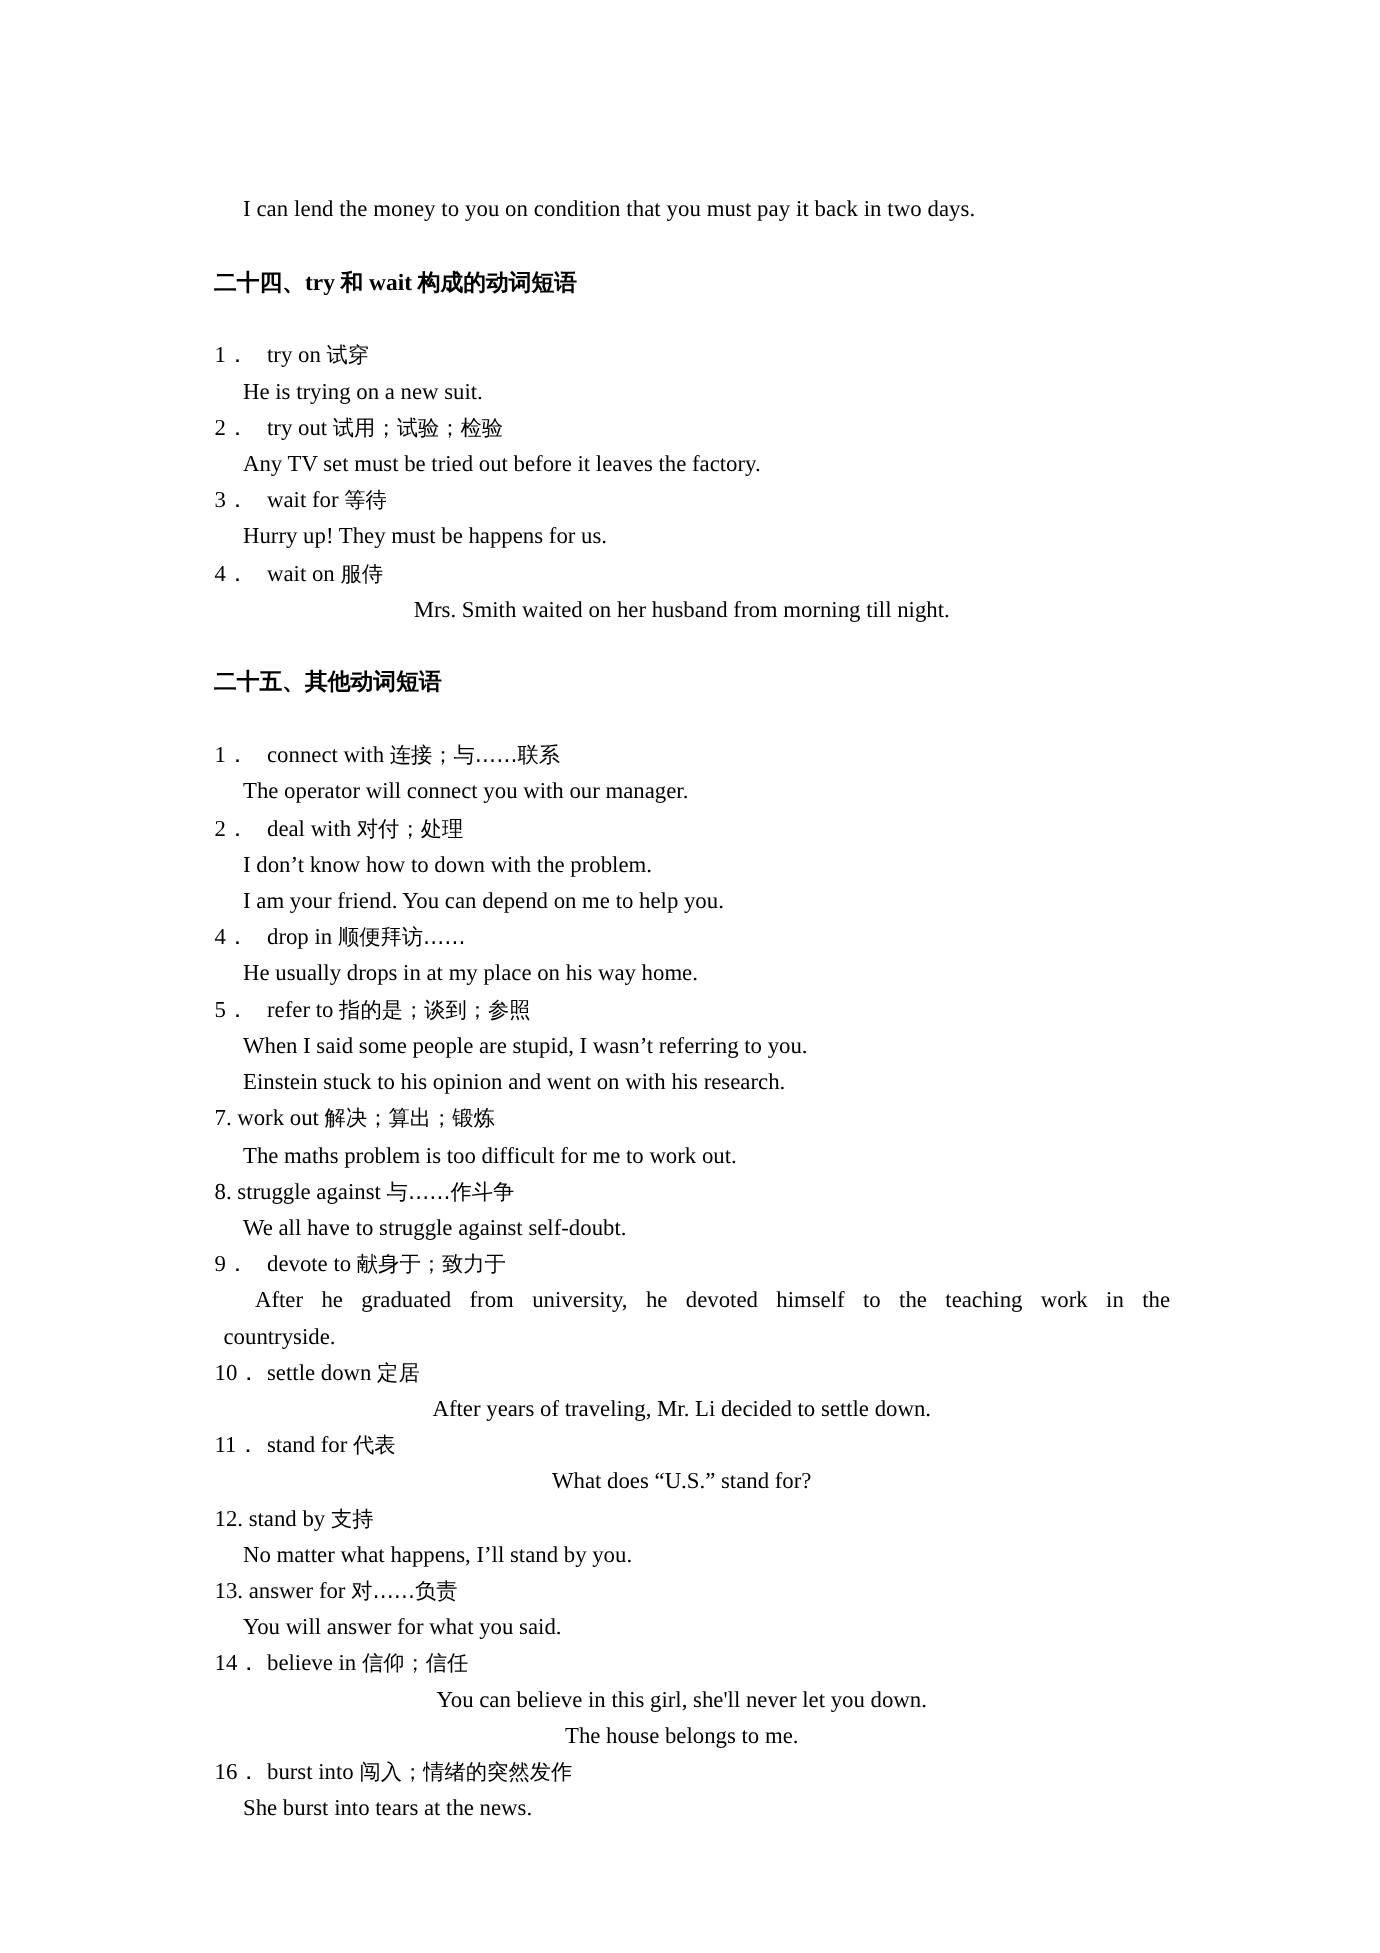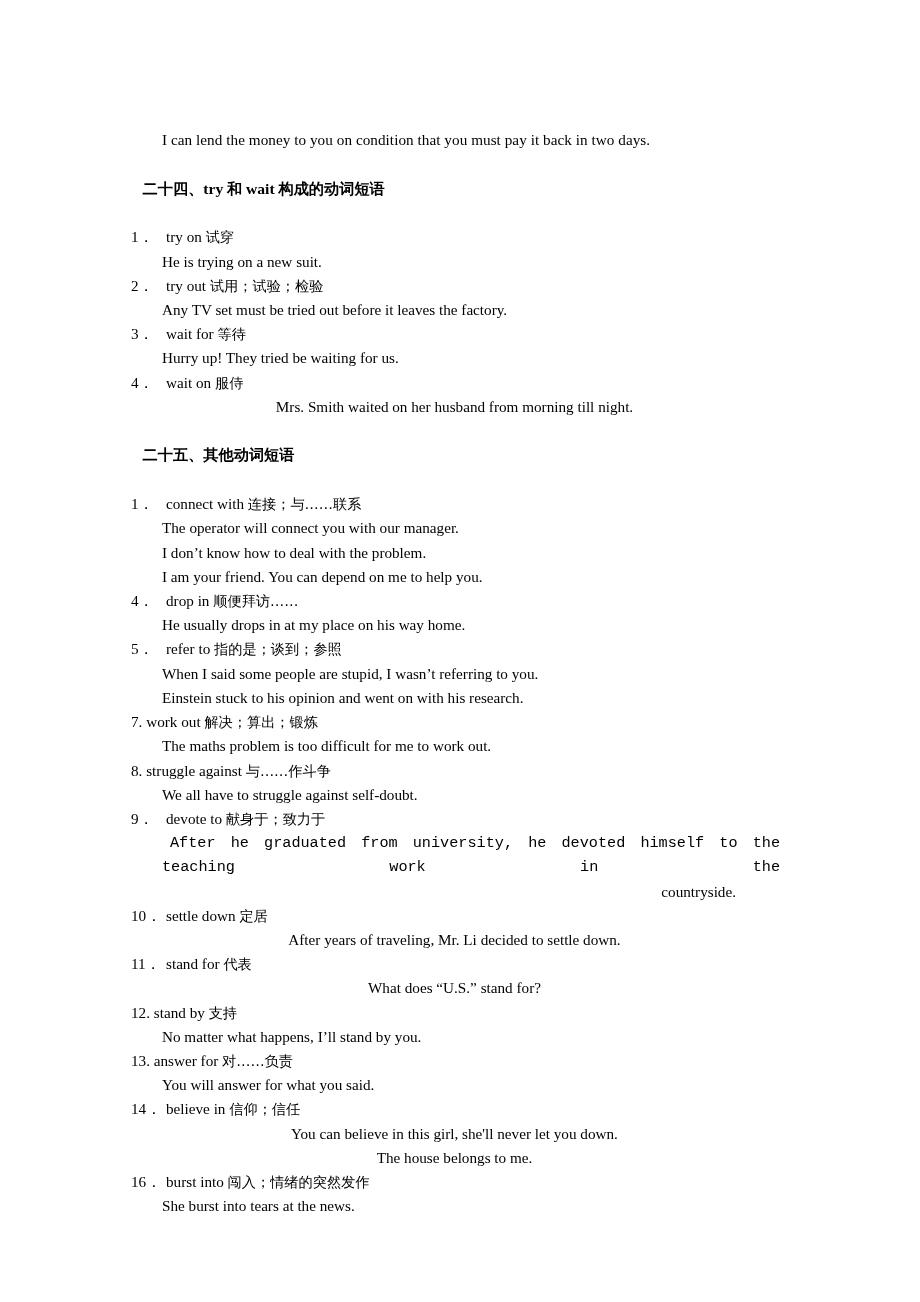--- a/index.html
+++ b/index.html
@@ -55,21 +55,21 @@
   .section-heading .en {
     font-family: "Liberation Serif", serif;
     font-weight: bold;
   }
 
   
   .entry {
     white-space: pre;
     font-size: 15.2px;
     line-height: 24.2px;
-    margin-left: 4px;
+    margin-left: 16px;
   }
   .entry .num {
     display: inline-block;
     white-space: pre;
   }
   
   .entry.wide .num { min-width: 35px; }
   
   .entry.tight .num { min-width: 0; }
   .entry .gloss {
@@ -88,61 +88,60 @@
 
   
   .example-justified {
     margin-left: 35px;
     width: 618px;
     font-size: 15.2px;
     line-height: 24.2px;
     text-align: justify;
     text-align-last: justify;
     text-indent: 8px;
-    font-family: Liberation Mono, monospace;
   }
   .example-cont {
     margin-left: 22px;
     font-size: 15.2px;
     line-height: 24.2px;
     white-space: pre;
-    text-align: right;
   }
 </style>
 </head>
 <body>
 
 <div class="page">
 
   <div class="line lead-example">I can lend the money to you on condition that you must pay it back in two days.</div>
 
   <div class="section-heading">
     <span class="cn">二十四、</span><span class="en">try</span><span class="cn"> 和 </span><span class="en">wait</span><span class="cn"> 构成的动词短语</span>
   </div>
 
   <div class="entry wide"><span class="num">1．</span><span>try on </span><span class="gloss">试穿</span></div>
   <div class="example">He is trying on a new suit.</div>
 
   <div class="entry wide"><span class="num">2．</span><span>try out </span><span class="gloss">试用；试验；检验</span></div>
   <div class="example">Any TV set must be tried out before it leaves the factory.</div>
 
   <div class="entry wide"><span class="num">3．</span><span>wait for </span><span class="gloss">等待</span></div>
-  <div class="example">Hurry up! They tried be waiting for us.</div>
+  <div class="example">Hurry up! They must be happens for us.</div>
 
   <div class="entry wide"><span class="num">4．</span><span>wait on </span><span class="gloss">服侍</span></div>
   <div class="example extra-indent">Mrs. Smith waited on her husband from morning till night.</div>
 
   <div class="section-heading">
     <span class="cn">二十五、其他动词短语</span>
   </div>
 
   <div class="entry wide"><span class="num">1．</span><span>connect with </span><span class="gloss">连接；与……联系</span></div>
   <div class="example">The operator will connect you with our manager.</div>
 
-  <div class="example">I don’t know how to deal with the problem.</div>
+  <div class="entry wide"><span class="num">2．</span><span>deal with </span><span class="gloss">对付；处理</span></div>
+  <div class="example">I don’t know how to down with the problem.</div>
 
   <div class="example">I am your friend. You can depend on me to help you.</div>
 
   <div class="entry wide"><span class="num">4．</span><span>drop in </span><span class="gloss">顺便拜访……</span></div>
   <div class="example">He usually drops in at my place on his way home.</div>
 
   <div class="entry wide"><span class="num">5．</span><span>refer to </span><span class="gloss">指的是；谈到；参照</span></div>
   <div class="example">When I said some people are stupid, I wasn’t referring to you.</div>
 
   <div class="example">Einstein stuck to his opinion and went on with his research.</div>

